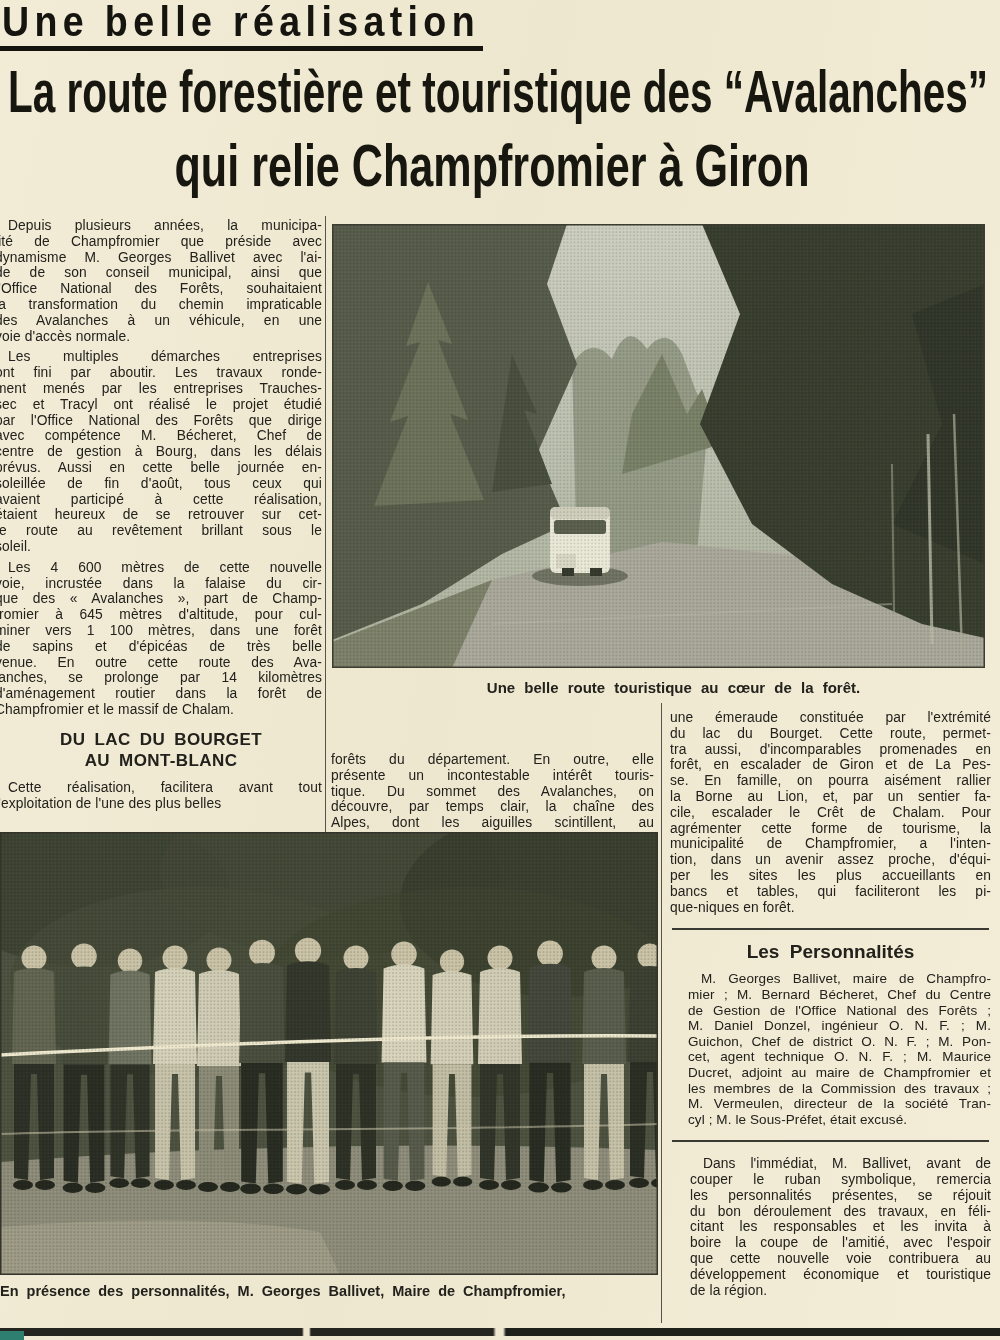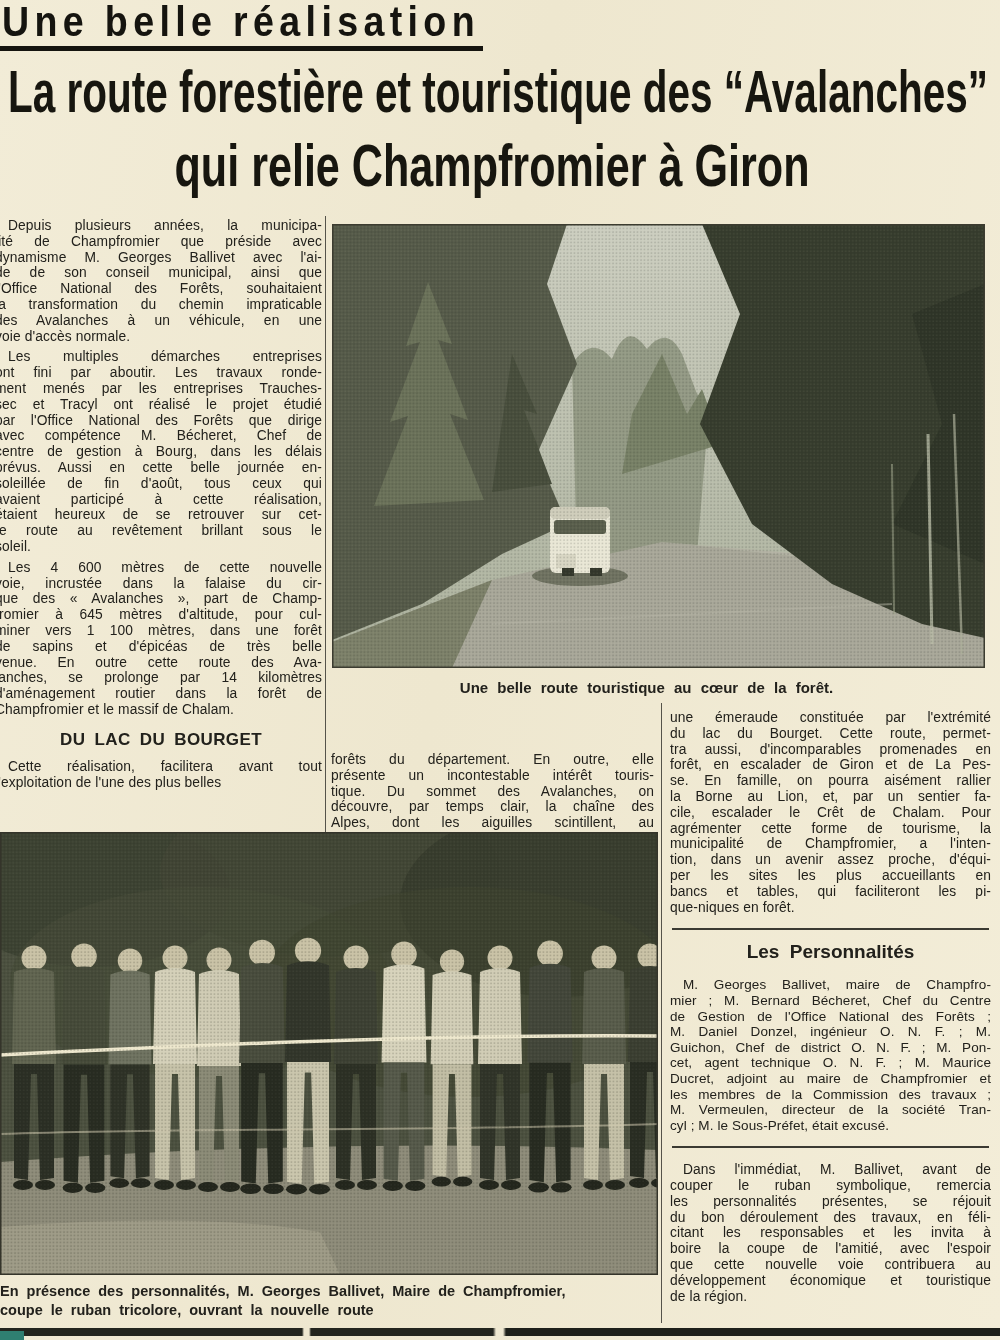--- a/index.html
+++ b/index.html
@@ -19,35 +19,35 @@
 
   .bodycol { font-size:13.8px; line-height:15.8px; letter-spacing:0.1px; }
   .tline { text-align:justify; text-align-last:justify; }
   .para { margin-bottom:5px; }
   .para.indent .tline:first-child { text-indent:13px; }
   .para .tline:last-child { text-align-last:left; }
 
   .col1 { position:absolute; left:-5px; top:218px; width:327px; }
   .col2 { position:absolute; left:331px; top:708px; width:323px;margin-top:44px; }
   .col3 { position:absolute; left:670px; top:710px; width:321px; }
-  .col3 .bodytxt { font-size:13.5px; line-height:15.6px; }
+  .col3 .bodytxt { font-size:13.5px; line-height:15.6px;margin-left:18px; }
 
   .subhead { text-align:center; font-weight:700; font-size:17px; line-height:21px;
              letter-spacing:0.4px; word-spacing:4px; margin:11px 0 9px 5px; }
 
   .rule-v { position:absolute; width:1px; background:#55534a; }
   .rule-v1 { left:325px; top:216px; height:618px; }
   .rule-v2 { left:661px; top:703px; height:620px; }
 
   .hrule { border:none; border-top:2px solid #3b3a32; margin:13px 2px 11px 2px; }
   .box-heading { text-align:center; font-weight:700; font-size:19px; word-spacing:5px;
-                 margin-bottom:14px; }
+                 margin-bottom:8px; }
 
   .photo-top { position:absolute; left:332px; top:224px; width:653px; height:444px; }
-  .caption-top { position:absolute; left:320px; top:679px; width:653px; text-align:center;
+  .caption-top { position:absolute; left:347px; top:679px; width:653px; text-align:center;
                  font-weight:700; font-size:15px; word-spacing:5px; }
 
   .photo-bottom { position:absolute; left:0; top:832px; width:658px; height:443px; }
   .caption-bottom { position:absolute; left:0; top:1282px; width:662px; 
                     font-weight:700; font-size:14.5px; line-height:19px; word-spacing:4px; }
 
   .bottom-bar { position:absolute; left:0; top:1328px; width:1000px; height:8px;
     background:linear-gradient(90deg,
       #23251e 0%, #23251e 30.2%, rgba(35,37,30,0) 30.4%, rgba(35,37,30,0) 30.9%,
       #23251e 31.1%, #23251e 49.3%, rgba(35,37,30,0) 49.6%, rgba(35,37,30,0) 50.3%,
@@ -105,20 +105,21 @@
         <div class="tline">fromier à 645 mètres d'altitude, pour cul-</div>
         <div class="tline">miner vers 1 100 mètres, dans une forêt</div>
         <div class="tline">de sapins et d'épicéas de très belle</div>
         <div class="tline">venue. En outre cette route des Ava-</div>
         <div class="tline">lanches, se prolonge par 14 kilomètres</div>
         <div class="tline">d'aménagement routier dans la forêt de</div>
         <div class="tline">Champfromier et le massif de Chalam.</div>
       </div>
     <div class="subhead">
       <div>DU LAC DU BOURGET</div>
+      <div>AU MONT-BLANC</div>
     </div>
     <div class="para indent">
         <div class="tline">Cette réalisation, facilitera avant tout</div>
         <div class="tline">l'exploitation de l'une des plus belles</div>
       </div>
   </div>
 
   <svg class="photo-top" viewBox="0 0 653 444" preserveAspectRatio="none">
     <defs>
       <pattern id="ht1" width="3.5" height="3.5" patternUnits="userSpaceOnUse">
@@ -198,21 +199,21 @@
           <div class="tline">M. Daniel Donzel, ingénieur O. N. F. ; M.</div>
           <div class="tline">Guichon, Chef de district O. N. F. ; M. Pon-</div>
           <div class="tline">cet, agent technique O. N. F. ; M. Maurice</div>
           <div class="tline">Ducret, adjoint au maire de Champfromier et</div>
           <div class="tline">les membres de la Commission des travaux ;</div>
           <div class="tline">M. Vermeulen, directeur de la société Tran-</div>
           <div class="tline">cyl ; M. le Sous-Préfet, était excusé.</div>
         </div>
     </div>
     <hr class="hrule">
-    <div class="bodycol" style="margin-top:14px;">
+    <div class="bodycol" style="margin-top:14px;margin-left:20px;">
       <div class="para indent">
           <div class="tline">Dans l'immédiat, M. Ballivet, avant de</div>
           <div class="tline">couper le ruban symbolique, remercia</div>
           <div class="tline">les personnalités présentes, se réjouit</div>
           <div class="tline">du bon déroulement des travaux, en féli-</div>
           <div class="tline">citant les responsables et les invita à</div>
           <div class="tline">boire la coupe de l'amitié, avec l'espoir</div>
           <div class="tline">que cette nouvelle voie contribuera au</div>
           <div class="tline">développement économique et touristique</div>
           <div class="tline">de la région.</div>
@@ -258,18 +259,17 @@
       <use href="#fig" transform="translate(604,110)" style="color:#585c4b;--pants:#c4c0a7"></use>
       <use href="#fig" transform="translate(650,108)" style="color:#3a3e31;--pants:#282c22"></use>
     </g>
     <path d="M0,223 C160,215 420,202 658,204" stroke="#eee8ce" stroke-width="3.5" fill="none"></path>
     <path d="M0,302 C200,295 400,300 658,292" stroke="#cfc9ae" stroke-width="2" fill="none" opacity="0.55"></path>
     <rect width="658" height="443" fill="url(#ht2)"></rect>
     <rect x="0.75" y="0.75" width="656.5" height="441.5" fill="none" stroke="#34342a" stroke-width="1.5"></rect>
   </svg>
   <div class="caption-bottom">
     <div>En présence des personnalités, M. Georges Ballivet, Maire de Champfromier,</div>
-    <div>coupe le ruban tricolore, ouvrant la nouvelle route</div>
   </div>
 
   <div class="bottom-bar"></div>
   <div class="scan-artifact"></div>
 </div>
 
 </body></html>

